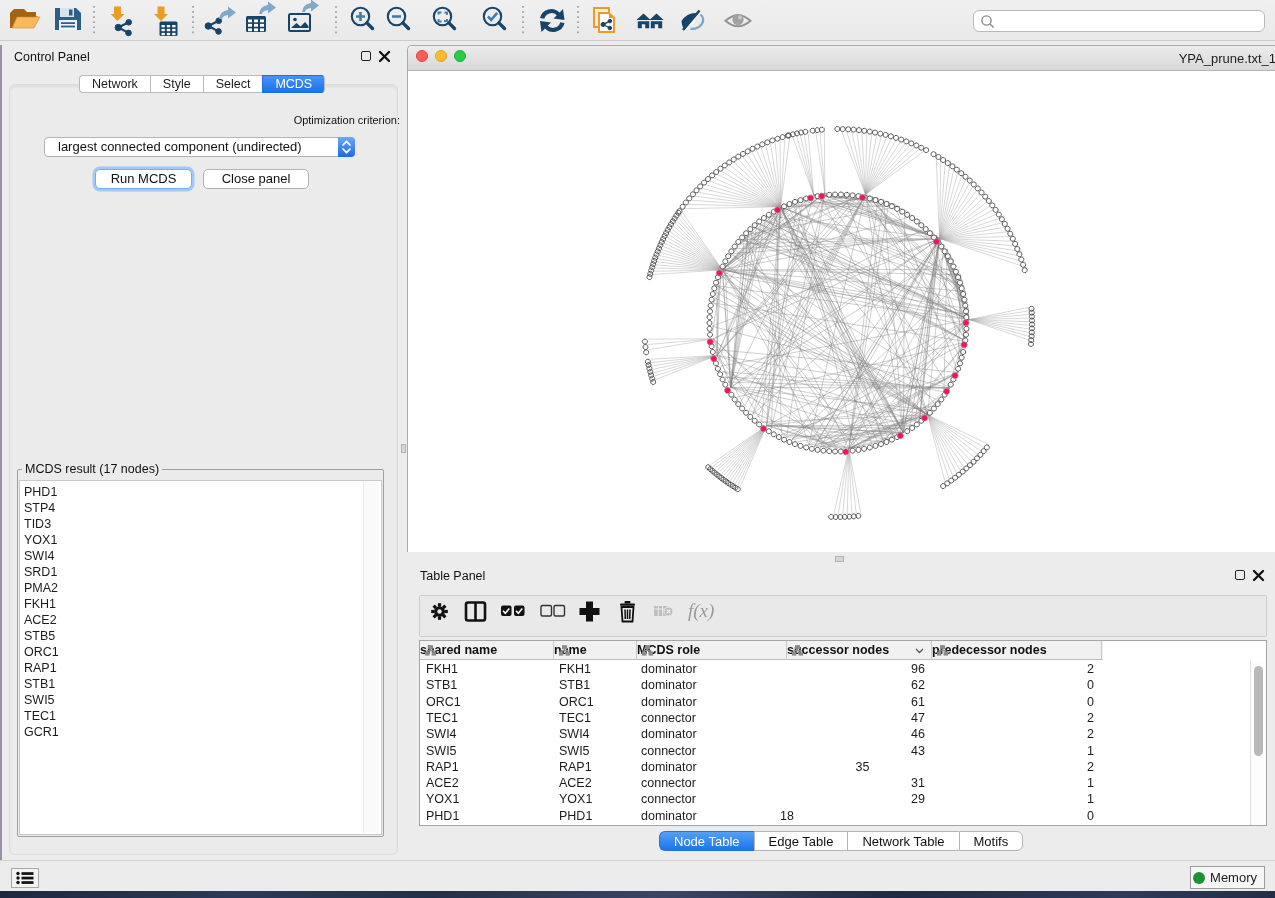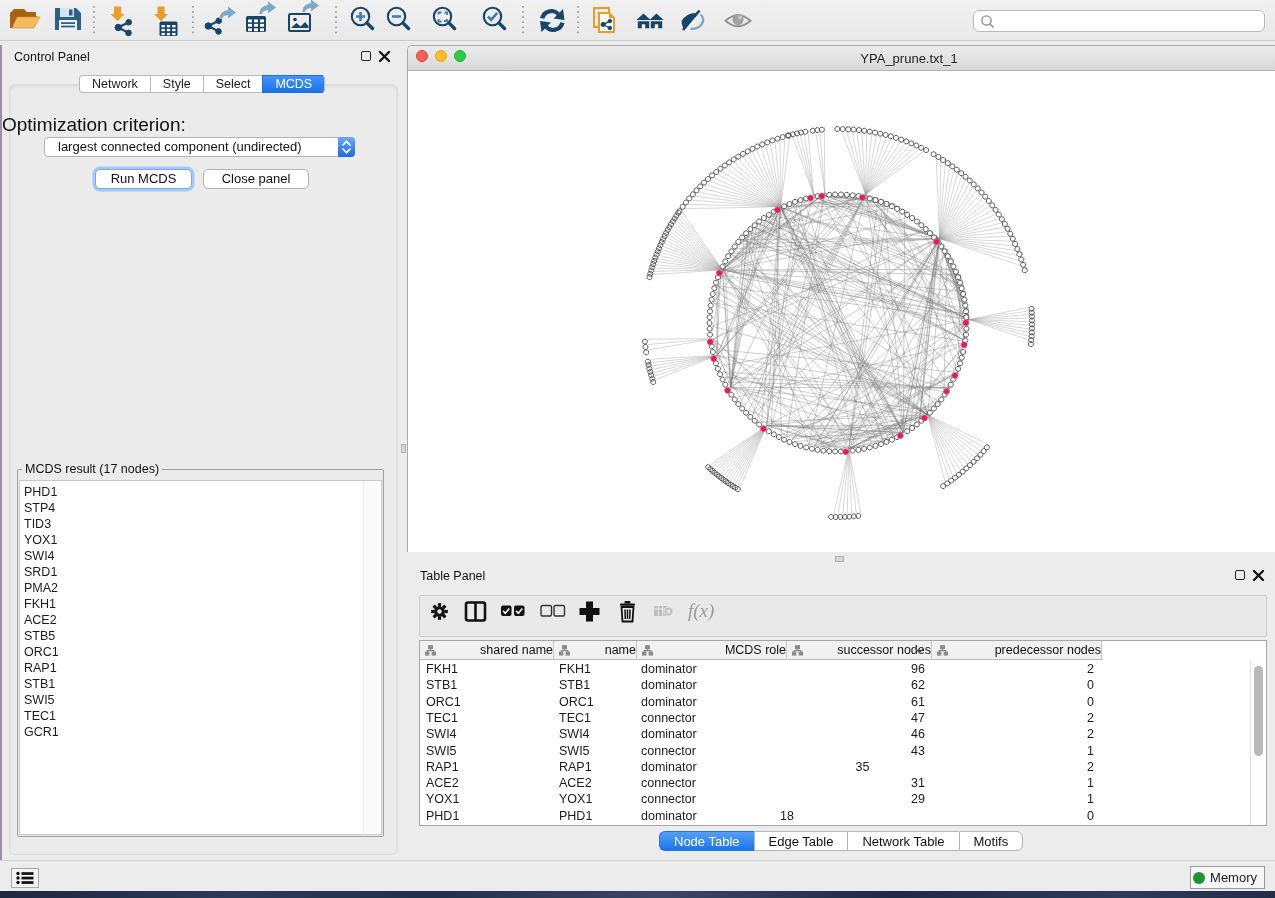--- a/index.html
+++ b/index.html
@@ -57,21 +57,21 @@
 
   
   #tpanel { left:401px; top:552px; width:874px; height:308px; background:#ececec; }
   #ttoolbar { left:18px; top:43px; width:848px; height:42px; background:#e9e9e9;
     border:1px solid #cdcdcd; border-radius:2px; }
   #ttable { left:18px; top:88px; width:848px; height:186px; background:#fff;
     border:1px solid #a5a5a5; }
   #thead { position:absolute; left:0; top:0; width:683px; height:19px; background:#f1f1f1;
     border-bottom:1px solid #bdbdbd; }
   .hcell { position:absolute; top:0; height:19px; border-right:1px solid #c9c9c9;
-    font-size:12.5px; text-align:right; line-height:19px; color:#111; }
+    font-size:12.5px; text-align:left; line-height:19px; color:#111;font-weight:bold; }
   .hicon { position:absolute; left:5px; top:4px; }
   .trow { position:absolute; width:830px; height:16.3px; font-size:12.5px; line-height:16.3px; }
   .trow span { position:absolute; }
   #tscroll { position:absolute; right:1px; top:20px; width:15px; height:164px; background:#fdfdfd; border-left:1px solid #e0e0e0; }
   #tthumb { position:absolute; left:3px; top:5px; width:9px; height:90px;
     background:#b9b9b9; border-radius:6px; }
 
   .btabs { display:flex; position:absolute; }
   .btabs div { height:20px; line-height:19px; background:#fff; border:1px solid #b5b5b5;
     border-right:none; padding:0 14px; font-size:13px; text-align:center; color:#111; }
@@ -211,21 +211,21 @@
   <svg width="13" height="13" style="position:absolute;left:376px;top:9px" viewBox="0 0 13 13">
       <path d="M2 2 L11 11 M11 2 L2 11" stroke="#111" stroke-width="2.3" stroke-linecap="round"></path>
     </svg>
   <div id="cp-inner" class="abs"></div>
   <div class="tabs4" style="position:absolute;left:77px;top:34px">
     <div>Network</div>
       <div>Style</div>
       <div>Select</div>
       <div class="sel">MCDS</div>
   </div>
-  <div style="position:absolute;left:0;top:73px;width:398px;text-align:left;font-size:19px;color:#111">Optimization criterion:</div>
+  <div style="position:absolute;left:0;top:73px;width:398px;text-align:right;font-size:11px;color:#111">Optimization criterion:</div>
   <div id="dropdown" class="abs">largest connected component (undirected)
     <div id="dd-cap"><svg width="17" height="20" viewBox="0 0 17 20">
           <path d="M5 8 L8.5 4.4 L12 8" fill="none" stroke="#fff" stroke-width="1.7" stroke-linejoin="round" stroke-linecap="round"></path>
           <path d="M5 12 L8.5 15.6 L12 12" fill="none" stroke="#fff" stroke-width="1.7" stroke-linejoin="round" stroke-linecap="round"></path>
         </svg></div>
   </div>
   <div class="btn" style="left:93px;top:128px;width:97px;box-shadow:0 0 0 2.5px #a3c8f7;border-color:#7aaced">Run MCDS</div>
   <div class="btn" style="left:201px;top:128px;width:106px">Close panel</div>
   <div id="groupbox" class="abs">
     <div id="gb-title">MCDS result (17 nodes)</div>
@@ -249,21 +249,21 @@
       <div id="gb-scroll"></div>
     </div>
   </div>
 </div>
 
 <div id="netwin" class="abs">
   <div id="nettitle">
     <div class="tl" style="left:8px;background:#f95f57;border:0.5px solid #e0443c"></div>
     <div class="tl" style="left:27px;background:#fbbd2e;border:0.5px solid #e0a51c"></div>
     <div class="tl" style="left:46px;background:#2ccb47;border:0.5px solid #1eaf35"></div>
-    <div style="position:absolute;left:0;top:0;width:100%;text-align:center;line-height:25px;font-size:13px;color:#222;width:868px;text-indent:134px">YPA_prune.txt_1</div>
+    <div style="position:absolute;left:0;top:0;width:100%;text-align:right;line-height:25px;font-size:13px;color:#222;width:868px;text-indent:134px">YPA_prune.txt_1</div>
   </div>
 </div>
 
 <svg width="869" height="482" viewBox="407 70 869 482" style="position:absolute;left:407px;top:70px">
 <path d="M780.6 206.8L958.1 372.4M780.6 206.8L831.7 192.3M780.6 206.8L889.0 201.5M780.6 206.8L722.4 269.9M780.6 206.8L761.7 422.0M780.6 206.8L936.4 406.0M780.6 206.8L718.5 360.8M780.6 206.8L713.2 303.0M780.6 206.8L899.6 206.4M780.6 206.8L878.0 197.6M780.6 206.8L771.3 428.7M780.6 206.8L960.6 274.7M780.6 206.8L962.5 280.2M780.6 206.8L964.2 285.8M780.6 206.8L903.4 432.6M780.6 206.8L899.6 434.6M780.6 206.8L894.4 437.2M780.6 206.8L889.0 439.5M780.6 206.8L878.0 443.4M780.6 206.8L872.3 445.0M813.6 194.9L752.8 414.4M813.6 194.9L894.4 203.8M813.6 194.9L965.7 291.5M813.6 194.9L878.0 197.6M813.6 194.9L883.5 199.4M813.6 194.9L889.0 201.5M813.6 194.9L894.4 203.8M824.8 193.0L786.6 437.2M824.8 193.0L771.3 428.7M824.8 193.0L718.5 280.2M824.8 193.0L720.4 274.7M824.8 193.0L722.4 269.9M865.5 194.4L909.7 212.3M865.5 194.4L903.4 432.6M865.5 194.4L953.2 258.8M865.5 194.4L808.7 445.0M865.5 194.4L962.5 360.8M865.5 194.4L737.2 244.0M865.5 194.4L725.1 264.0M865.5 194.4L740.8 239.4M865.5 194.4L965.7 291.5M865.5 194.4L966.9 297.2M865.5 194.4L967.8 303.0M865.5 194.4L757.2 418.3M865.5 194.4L752.8 414.4M865.5 194.4L748.6 410.3M865.5 194.4L744.6 406.0M865.5 194.4L740.8 401.6M939.5 238.6L803.0 197.6M939.5 238.6L968.9 326.3M939.5 238.6L824.8 193.0M939.5 238.6L808.7 196.0M939.5 238.6L792.0 439.5M939.5 238.6L968.9 314.7M939.5 238.6L968.5 332.2M939.5 238.6L919.3 422.0M939.5 238.6L766.4 215.5M939.5 238.6L820.1 193.6M939.5 238.6L712.1 326.3M939.5 238.6L727.8 382.2M939.5 238.6L831.7 192.3M939.5 238.6L968.5 308.8M939.5 238.6L730.7 387.3M939.5 238.6L713.3 338.8M939.5 238.6L843.4 449.0M939.5 238.6L894.4 203.8M939.5 238.6L903.4 432.6M939.5 238.6L730.7 253.7M939.5 238.6L733.9 248.8M939.5 238.6L737.2 244.0M939.5 238.6L740.8 239.4M939.5 238.6L919.3 422.0M939.5 238.6L914.6 425.5M939.5 238.6L909.7 428.7M939.5 238.6L903.4 432.6M939.5 238.6L899.6 434.6M939.5 238.6L820.1 447.4M939.5 238.6L814.4 446.3M939.5 238.6L808.7 445.0M939.5 238.6L808.7 196.0M939.5 238.6L813.6 194.9M939.5 238.6L820.1 193.6M939.5 238.6L814.4 446.3M722.4 269.9L824.8 193.0M722.4 269.9L914.6 215.5M722.4 269.9L965.7 291.5M722.4 269.9L730.7 387.3M722.4 269.9L855.1 448.2M722.4 269.9L932.4 230.7M722.4 269.9L712.5 332.2M722.4 269.9L792.0 201.5M722.4 269.9L860.9 447.4M722.4 269.9L837.6 449.0M722.4 269.9L813.6 194.9M722.4 269.9L825.9 448.2M722.4 269.9L968.5 308.8M722.4 269.9L968.9 314.7M722.4 269.9L969.0 319.6M722.4 269.9L968.9 326.3M722.4 269.9L786.6 203.8M722.4 269.9L792.0 201.5M722.4 269.9L797.5 199.4M722.4 269.9L803.0 197.6M722.4 269.9L958.4 269.3M722.4 269.9L960.6 274.7M969.0 319.6L803.0 197.6M969.0 319.6L740.8 239.4M969.0 319.6L860.9 447.4M969.0 319.6L825.9 448.2M969.0 319.6L720.4 366.3M969.0 319.6L936.4 235.0M969.0 319.6L761.7 219.0M969.0 319.6L716.8 285.8M969.0 319.6L960.6 274.7M969.0 319.6L792.0 439.5M969.0 319.6L936.4 235.0M969.0 319.6L939.5 238.6M969.0 319.6L943.8 244.0M969.0 319.6L947.1 248.8M969.0 319.6L752.8 226.6M969.0 319.6L757.2 222.7M969.0 319.6L761.7 219.0M969.0 319.6L766.4 215.5M969.0 319.6L947.1 392.2M967.2 341.7L950.3 253.7M967.2 341.7L860.9 193.6M967.2 341.7L919.3 219.0M967.2 341.7L786.6 437.2M967.2 341.7L713.2 303.0M967.2 341.7L737.2 397.0M967.2 341.7L872.3 196.0M967.2 341.7L744.6 235.0M967.2 341.7L748.6 230.7M967.2 341.7L752.8 226.6M967.2 341.7L757.2 222.7M967.2 341.7L889.0 439.5M967.2 341.7L883.5 441.6M713.3 338.8L761.7 422.0M713.3 338.8L928.2 226.6M713.3 338.8L831.7 448.7M713.3 338.8L825.9 448.2M716.9 355.5L786.6 437.2M716.9 355.5L947.1 392.2M716.9 355.5L780.6 206.8M716.9 355.5L919.3 422.0M716.9 355.5L744.6 406.0M716.9 355.5L786.6 203.8M716.9 355.5L716.8 285.8M716.9 355.5L718.5 280.2M716.9 355.5L720.4 274.7M716.9 355.5L855.1 192.8M716.9 355.5L860.9 193.6M716.9 355.5L865.5 194.4M958.1 372.4L894.4 203.8M958.1 372.4L936.4 406.0M958.1 372.4L968.5 308.8M958.1 372.4L781.4 434.6M958.1 372.4L960.6 274.7M958.1 372.4L825.9 448.2M958.1 372.4L820.1 447.4M958.1 372.4L814.4 446.3M958.1 372.4L808.7 445.0M958.1 372.4L715.3 349.5M949.7 388.2L878.0 443.4M949.7 388.2L712.1 326.3M949.7 388.2L824.8 193.0M949.7 388.2L730.7 253.7M949.7 388.2L730.7 387.3M949.7 388.2L727.8 382.2M949.7 388.2L725.1 377.0M949.7 388.2L722.6 371.7M730.7 387.3L713.3 338.8M730.7 387.3L950.3 253.7M730.7 387.3L914.6 425.5M730.7 387.3L889.0 439.5M730.7 387.3L722.4 269.9M730.7 387.3L725.1 264.0M730.7 387.3L824.8 193.0M730.7 387.3L932.4 410.3M730.7 387.3L748.6 230.7M730.7 387.3L752.8 226.6M730.7 387.3L757.2 222.7M730.7 387.3L761.7 219.0M730.7 387.3L766.4 215.5M730.7 387.3L744.6 235.0M730.7 387.3L748.6 230.7M766.6 425.6L969.0 319.6M766.6 425.6L936.4 406.0M766.6 425.6L780.6 206.8M766.6 425.6L843.4 449.0M766.6 425.6L914.6 425.5M766.6 425.6L909.7 428.7M766.6 425.6L903.4 432.6M766.6 425.6L797.5 199.4M766.6 425.6L803.0 197.6M927.6 414.9L725.1 377.0M927.6 414.9L820.1 193.6M927.6 414.9L713.2 303.0M927.6 414.9L733.9 248.8M927.6 414.9L761.7 422.0M927.6 414.9L843.4 192.0M927.6 414.9L943.8 244.0M927.6 414.9L792.0 439.5M927.6 414.9L865.5 194.4M927.6 414.9L730.7 253.7M927.6 414.9L714.1 297.2M927.6 414.9L715.3 291.5M927.6 414.9L716.8 285.8M927.6 414.9L720.4 274.7M927.6 414.9L722.4 269.9M927.6 414.9L725.1 264.0M927.6 414.9L825.9 448.2M927.6 414.9L820.1 447.4M927.6 414.9L814.4 446.3M903.4 432.6L808.7 445.0M903.4 432.6L904.8 209.2M903.4 432.6L786.6 437.2M903.4 432.6L722.6 371.7M903.4 432.6L766.6 425.6M903.4 432.6L883.5 199.4M903.4 432.6L766.4 215.5M903.4 432.6L771.3 212.3M903.4 432.6L776.2 209.2M903.4 432.6L780.6 206.8M903.4 432.6L786.6 203.8M848.8 448.7L730.7 387.3M848.8 448.7L899.6 434.6M848.8 448.7L969.0 319.6M848.8 448.7L955.9 264.0M848.8 448.7L766.6 425.6M848.8 448.7L889.0 439.5M848.8 448.7L744.6 235.0M848.8 448.7L947.1 248.8M848.8 448.7L878.0 197.6M848.8 448.7L883.5 199.4M848.8 448.7L889.0 201.5M848.8 448.7L943.8 397.0M848.8 448.7L940.2 401.6M848.8 448.7L936.4 406.0M848.8 448.7L932.4 410.3M848.8 448.7L927.6 414.9M936.4 235.0L919.3 422.0M720.4 274.7L894.4 437.2M781.4 434.6L883.5 441.6M889.0 439.5L761.7 422.0M968.5 308.8L849.3 192.3M837.6 449.0L748.6 410.3M968.9 314.7L720.4 274.7M962.5 280.2L792.0 439.5M947.1 248.8L943.8 397.0M814.4 446.3L860.9 447.4M786.6 203.8L733.9 248.8M797.5 441.6L914.6 425.5M776.2 209.2L781.4 434.6M766.4 215.5L727.8 258.8M940.2 401.6L716.8 285.8M792.0 201.5L883.5 441.6M752.8 226.6L968.9 314.7M748.6 230.7L894.4 437.2M883.5 441.6L803.0 197.6M771.3 212.3L860.9 193.6M964.2 285.8L761.7 219.0M752.8 414.4L943.8 244.0M967.8 303.0L740.8 239.4M962.5 360.8L932.4 230.7M953.2 258.8L965.7 349.5M792.0 201.5L899.6 206.4M744.6 235.0L808.7 445.0M797.5 199.4L855.1 448.2M899.6 206.4L744.6 235.0" stroke="#7e7e7e" stroke-opacity="0.52" stroke-width="0.72" fill="none"></path>
 <path d="M780.6 206.8L682.0 208.7M780.6 206.8L685.1 204.3M780.6 206.8L688.4 200.0M780.6 206.8L691.8 195.9M780.6 206.8L695.4 191.8M780.6 206.8L699.0 187.8M780.6 206.8L702.7 183.9M780.6 206.8L706.6 180.1M780.6 206.8L710.5 176.5M780.6 206.8L714.6 172.9M780.6 206.8L718.7 169.5M780.6 206.8L723.0 166.2M780.6 206.8L727.3 162.9M780.6 206.8L731.7 159.9M780.6 206.8L736.2 156.9M780.6 206.8L740.8 154.1M780.6 206.8L745.5 151.4M780.6 206.8L750.2 148.8M780.6 206.8L755.0 146.3M780.6 206.8L759.9 144.0M780.6 206.8L764.8 141.9M780.6 206.8L769.8 139.8M780.6 206.8L774.9 137.9M780.6 206.8L780.0 136.2M780.6 206.8L785.1 134.6M780.6 206.8L790.3 133.1M813.6 194.9L791.3 132.9M813.6 194.9L795.4 131.8M813.6 194.9L799.5 130.9M813.6 194.9L803.6 130.0M813.6 194.9L807.8 129.3M824.8 193.0L815.2 128.2M824.8 193.0L819.7 127.6M824.8 193.0L824.3 127.2M865.5 194.4L839.8 126.5M865.5 194.4L845.2 126.6M865.5 194.4L850.7 126.8M865.5 194.4L856.1 127.1M865.5 194.4L861.5 127.6M865.5 194.4L866.8 128.3M865.5 194.4L872.2 129.1M865.5 194.4L877.5 130.1M865.5 194.4L882.8 131.2M865.5 194.4L888.1 132.4M865.5 194.4L893.3 133.8M865.5 194.4L898.5 135.4M865.5 194.4L903.7 137.1M865.5 194.4L908.8 138.9M865.5 194.4L913.8 140.9M865.5 194.4L918.8 143.0M865.5 194.4L923.7 145.3M865.5 194.4L928.6 147.6M939.5 238.6L936.0 151.7M939.5 238.6L940.9 154.5M939.5 238.6L945.6 157.5M939.5 238.6L950.3 160.6M939.5 238.6L954.9 163.8M939.5 238.6L959.3 167.2M939.5 238.6L963.7 170.7M939.5 238.6L968.0 174.3M939.5 238.6L972.2 178.0M939.5 238.6L976.2 181.9M939.5 238.6L980.2 185.9M939.5 238.6L984.0 190.0M939.5 238.6L987.7 194.2M939.5 238.6L991.3 198.5M939.5 238.6L994.8 202.9M939.5 238.6L998.1 207.4M939.5 238.6L1001.3 212.0M939.5 238.6L1004.4 216.7M939.5 238.6L1007.3 221.5M939.5 238.6L1010.1 226.3M939.5 238.6L1012.8 231.3M939.5 238.6L1015.3 236.3M939.5 238.6L1017.6 241.4M939.5 238.6L1019.8 246.5M939.5 238.6L1021.9 251.7M939.5 238.6L1023.8 257.0M939.5 238.6L1025.6 262.3M939.5 238.6L1027.2 267.7M722.4 269.9L652.0 274.6M722.4 269.9L652.8 271.3M722.4 269.9L653.7 268.0M722.4 269.9L654.7 264.8M722.4 269.9L655.7 261.6M722.4 269.9L656.7 258.4M722.4 269.9L657.8 255.2M722.4 269.9L659.0 252.0M722.4 269.9L660.2 248.9M722.4 269.9L661.5 245.8M722.4 269.9L662.8 242.7M722.4 269.9L664.2 239.6M722.4 269.9L665.6 236.5M722.4 269.9L667.1 233.5M722.4 269.9L668.6 230.5M722.4 269.9L670.2 227.5M722.4 269.9L671.9 224.6M722.4 269.9L673.5 221.7M722.4 269.9L675.3 218.8M722.4 269.9L677.1 216.0M722.4 269.9L678.9 213.1M722.4 269.9L680.8 210.3M969.0 319.6L1034.0 306.3M969.0 319.6L1034.2 310.2M969.0 319.6L1034.4 314.1M969.0 319.6L1034.5 318.0M969.0 319.6L1034.5 321.9M969.0 319.6L1034.4 325.8M969.0 319.6L1034.3 329.8M969.0 319.6L1034.1 333.7M969.0 319.6L1033.7 337.6M969.0 319.6L1033.4 341.5M713.3 338.8L648.7 349.8M713.3 338.8L648.0 344.5M713.3 338.8L647.4 339.1M716.9 355.5L655.7 379.5M716.9 355.5L654.7 376.1M716.9 355.5L653.7 372.8M716.9 355.5L652.8 369.4M716.9 355.5L651.9 366.0M716.9 355.5L651.1 362.6M716.9 355.5L650.4 359.2M766.6 425.6L740.3 486.6M766.6 425.6L737.9 485.1M766.6 425.6L735.5 483.6M766.6 425.6L733.1 482.1M766.6 425.6L730.7 480.5M766.6 425.6L728.4 478.8M766.6 425.6L726.1 477.2M766.6 425.6L723.8 475.5M766.6 425.6L721.6 473.8M766.6 425.6L719.3 472.0M766.6 425.6L717.1 470.2M766.6 425.6L715.0 468.4M766.6 425.6L712.8 466.6M766.6 425.6L710.7 464.7M927.6 414.9L989.3 444.9M927.6 414.9L986.2 448.6M927.6 414.9L982.9 452.3M927.6 414.9L979.5 455.8M927.6 414.9L976.1 459.3M927.6 414.9L972.5 462.6M927.6 414.9L968.9 465.9M927.6 414.9L965.2 469.1M927.6 414.9L961.4 472.2M927.6 414.9L957.6 475.2M927.6 414.9L953.7 478.1M927.6 414.9L949.7 480.9M927.6 414.9L945.6 483.6M848.8 448.7L860.8 513.4M848.8 448.7L856.3 513.9M848.8 448.7L851.8 514.2M848.8 448.7L847.3 514.4M848.8 448.7L842.8 514.5M848.8 448.7L838.2 514.5M848.8 448.7L833.7 514.4" stroke="#9e9e9e" stroke-opacity="0.6" stroke-width="0.68" fill="none"></path>
 <path d="M966.4 326.3a2.5 2.5 0 1 0 .01 0M966.0 332.2a2.5 2.5 0 1 0 .01 0M965.3 338.0a2.5 2.5 0 1 0 .01 0M963.2 349.5a2.5 2.5 0 1 0 .01 0M961.7 355.2a2.5 2.5 0 1 0 .01 0M960.0 360.8a2.5 2.5 0 1 0 .01 0M958.1 366.3a2.5 2.5 0 1 0 .01 0M953.4 377.0a2.5 2.5 0 1 0 .01 0M950.7 382.2a2.5 2.5 0 1 0 .01 0M944.6 392.2a2.5 2.5 0 1 0 .01 0M941.3 397.0a2.5 2.5 0 1 0 .01 0M937.7 401.6a2.5 2.5 0 1 0 .01 0M933.9 406.0a2.5 2.5 0 1 0 .01 0M929.9 410.3a2.5 2.5 0 1 0 .01 0M921.3 418.3a2.5 2.5 0 1 0 .01 0M916.8 422.0a2.5 2.5 0 1 0 .01 0M912.1 425.5a2.5 2.5 0 1 0 .01 0M907.2 428.7a2.5 2.5 0 1 0 .01 0M897.1 434.6a2.5 2.5 0 1 0 .01 0M891.9 437.2a2.5 2.5 0 1 0 .01 0M886.5 439.5a2.5 2.5 0 1 0 .01 0M881.0 441.6a2.5 2.5 0 1 0 .01 0M875.5 443.4a2.5 2.5 0 1 0 .01 0M869.8 445.0a2.5 2.5 0 1 0 .01 0M864.1 446.3a2.5 2.5 0 1 0 .01 0M858.4 447.4a2.5 2.5 0 1 0 .01 0M852.6 448.2a2.5 2.5 0 1 0 .01 0M840.9 449.0a2.5 2.5 0 1 0 .01 0M835.1 449.0a2.5 2.5 0 1 0 .01 0M829.2 448.7a2.5 2.5 0 1 0 .01 0M823.4 448.2a2.5 2.5 0 1 0 .01 0M817.6 447.4a2.5 2.5 0 1 0 .01 0M811.9 446.3a2.5 2.5 0 1 0 .01 0M806.2 445.0a2.5 2.5 0 1 0 .01 0M800.5 443.4a2.5 2.5 0 1 0 .01 0M795.0 441.6a2.5 2.5 0 1 0 .01 0M789.5 439.5a2.5 2.5 0 1 0 .01 0M784.1 437.2a2.5 2.5 0 1 0 .01 0M778.9 434.6a2.5 2.5 0 1 0 .01 0M773.8 431.8a2.5 2.5 0 1 0 .01 0M768.8 428.7a2.5 2.5 0 1 0 .01 0M759.2 422.0a2.5 2.5 0 1 0 .01 0M754.7 418.3a2.5 2.5 0 1 0 .01 0M750.3 414.4a2.5 2.5 0 1 0 .01 0M746.1 410.3a2.5 2.5 0 1 0 .01 0M742.1 406.0a2.5 2.5 0 1 0 .01 0M738.3 401.6a2.5 2.5 0 1 0 .01 0M734.7 397.0a2.5 2.5 0 1 0 .01 0M731.4 392.2a2.5 2.5 0 1 0 .01 0M725.3 382.2a2.5 2.5 0 1 0 .01 0M722.6 377.0a2.5 2.5 0 1 0 .01 0M720.1 371.7a2.5 2.5 0 1 0 .01 0M717.9 366.3a2.5 2.5 0 1 0 .01 0M716.0 360.8a2.5 2.5 0 1 0 .01 0M712.8 349.5a2.5 2.5 0 1 0 .01 0M711.6 343.8a2.5 2.5 0 1 0 .01 0M710.0 332.2a2.5 2.5 0 1 0 .01 0M709.6 326.3a2.5 2.5 0 1 0 .01 0M709.5 320.5a2.5 2.5 0 1 0 .01 0M709.6 314.7a2.5 2.5 0 1 0 .01 0M710.0 308.8a2.5 2.5 0 1 0 .01 0M710.7 303.0a2.5 2.5 0 1 0 .01 0M711.6 297.2a2.5 2.5 0 1 0 .01 0M712.8 291.5a2.5 2.5 0 1 0 .01 0M714.3 285.8a2.5 2.5 0 1 0 .01 0M716.0 280.2a2.5 2.5 0 1 0 .01 0M717.9 274.7a2.5 2.5 0 1 0 .01 0M722.6 264.0a2.5 2.5 0 1 0 .01 0M725.3 258.8a2.5 2.5 0 1 0 .01 0M728.2 253.7a2.5 2.5 0 1 0 .01 0M731.4 248.8a2.5 2.5 0 1 0 .01 0M734.7 244.0a2.5 2.5 0 1 0 .01 0M738.3 239.4a2.5 2.5 0 1 0 .01 0M742.1 235.0a2.5 2.5 0 1 0 .01 0M746.1 230.7a2.5 2.5 0 1 0 .01 0M750.3 226.6a2.5 2.5 0 1 0 .01 0M754.7 222.7a2.5 2.5 0 1 0 .01 0M759.2 219.0a2.5 2.5 0 1 0 .01 0M763.9 215.5a2.5 2.5 0 1 0 .01 0M768.8 212.3a2.5 2.5 0 1 0 .01 0M773.8 209.2a2.5 2.5 0 1 0 .01 0M784.1 203.8a2.5 2.5 0 1 0 .01 0M789.5 201.5a2.5 2.5 0 1 0 .01 0M795.0 199.4a2.5 2.5 0 1 0 .01 0M800.5 197.6a2.5 2.5 0 1 0 .01 0M806.2 196.0a2.5 2.5 0 1 0 .01 0M817.6 193.6a2.5 2.5 0 1 0 .01 0M829.2 192.3a2.5 2.5 0 1 0 .01 0M835.1 192.0a2.5 2.5 0 1 0 .01 0M840.9 192.0a2.5 2.5 0 1 0 .01 0M846.8 192.3a2.5 2.5 0 1 0 .01 0M852.6 192.8a2.5 2.5 0 1 0 .01 0M858.4 193.6a2.5 2.5 0 1 0 .01 0M869.8 196.0a2.5 2.5 0 1 0 .01 0M875.5 197.6a2.5 2.5 0 1 0 .01 0M881.0 199.4a2.5 2.5 0 1 0 .01 0M886.5 201.5a2.5 2.5 0 1 0 .01 0M891.9 203.8a2.5 2.5 0 1 0 .01 0M897.1 206.4a2.5 2.5 0 1 0 .01 0M902.2 209.2a2.5 2.5 0 1 0 .01 0M907.2 212.3a2.5 2.5 0 1 0 .01 0M912.1 215.5a2.5 2.5 0 1 0 .01 0M916.8 219.0a2.5 2.5 0 1 0 .01 0M921.3 222.7a2.5 2.5 0 1 0 .01 0M925.7 226.6a2.5 2.5 0 1 0 .01 0M929.9 230.7a2.5 2.5 0 1 0 .01 0M933.9 235.0a2.5 2.5 0 1 0 .01 0M941.3 244.0a2.5 2.5 0 1 0 .01 0M944.6 248.8a2.5 2.5 0 1 0 .01 0M947.8 253.7a2.5 2.5 0 1 0 .01 0M950.7 258.8a2.5 2.5 0 1 0 .01 0M953.4 264.0a2.5 2.5 0 1 0 .01 0M955.9 269.3a2.5 2.5 0 1 0 .01 0M958.1 274.7a2.5 2.5 0 1 0 .01 0M960.0 280.2a2.5 2.5 0 1 0 .01 0M961.7 285.8a2.5 2.5 0 1 0 .01 0M963.2 291.5a2.5 2.5 0 1 0 .01 0M964.4 297.2a2.5 2.5 0 1 0 .01 0M965.3 303.0a2.5 2.5 0 1 0 .01 0M966.0 308.8a2.5 2.5 0 1 0 .01 0M966.4 314.7a2.5 2.5 0 1 0 .01 0" fill="#fff" stroke="#3d3d3d" stroke-width="0.85"></path>
 <path d="M679.5 208.7a2.5 2.5 0 1 0 .01 0M682.6 204.3a2.5 2.5 0 1 0 .01 0M685.9 200.0a2.5 2.5 0 1 0 .01 0M689.3 195.9a2.5 2.5 0 1 0 .01 0M692.9 191.8a2.5 2.5 0 1 0 .01 0M696.5 187.8a2.5 2.5 0 1 0 .01 0M700.2 183.9a2.5 2.5 0 1 0 .01 0M704.1 180.1a2.5 2.5 0 1 0 .01 0M708.0 176.5a2.5 2.5 0 1 0 .01 0M712.1 172.9a2.5 2.5 0 1 0 .01 0M716.2 169.5a2.5 2.5 0 1 0 .01 0M720.5 166.2a2.5 2.5 0 1 0 .01 0M724.8 162.9a2.5 2.5 0 1 0 .01 0M729.2 159.9a2.5 2.5 0 1 0 .01 0M733.7 156.9a2.5 2.5 0 1 0 .01 0M738.3 154.1a2.5 2.5 0 1 0 .01 0M743.0 151.4a2.5 2.5 0 1 0 .01 0M747.7 148.8a2.5 2.5 0 1 0 .01 0M752.5 146.3a2.5 2.5 0 1 0 .01 0M757.4 144.0a2.5 2.5 0 1 0 .01 0M762.3 141.9a2.5 2.5 0 1 0 .01 0M767.3 139.8a2.5 2.5 0 1 0 .01 0M772.4 137.9a2.5 2.5 0 1 0 .01 0M777.5 136.2a2.5 2.5 0 1 0 .01 0M782.6 134.6a2.5 2.5 0 1 0 .01 0M787.8 133.1a2.5 2.5 0 1 0 .01 0M788.8 132.9a2.5 2.5 0 1 0 .01 0M792.9 131.8a2.5 2.5 0 1 0 .01 0M797.0 130.9a2.5 2.5 0 1 0 .01 0M801.1 130.0a2.5 2.5 0 1 0 .01 0M805.3 129.3a2.5 2.5 0 1 0 .01 0M812.7 128.2a2.5 2.5 0 1 0 .01 0M817.2 127.6a2.5 2.5 0 1 0 .01 0M821.8 127.2a2.5 2.5 0 1 0 .01 0M837.3 126.5a2.5 2.5 0 1 0 .01 0M842.7 126.6a2.5 2.5 0 1 0 .01 0M848.2 126.8a2.5 2.5 0 1 0 .01 0M853.6 127.1a2.5 2.5 0 1 0 .01 0M859.0 127.6a2.5 2.5 0 1 0 .01 0M864.3 128.3a2.5 2.5 0 1 0 .01 0M869.7 129.1a2.5 2.5 0 1 0 .01 0M875.0 130.1a2.5 2.5 0 1 0 .01 0M880.3 131.2a2.5 2.5 0 1 0 .01 0M885.6 132.4a2.5 2.5 0 1 0 .01 0M890.8 133.8a2.5 2.5 0 1 0 .01 0M896.0 135.4a2.5 2.5 0 1 0 .01 0M901.2 137.1a2.5 2.5 0 1 0 .01 0M906.3 138.9a2.5 2.5 0 1 0 .01 0M911.3 140.9a2.5 2.5 0 1 0 .01 0M916.3 143.0a2.5 2.5 0 1 0 .01 0M921.2 145.3a2.5 2.5 0 1 0 .01 0M926.1 147.6a2.5 2.5 0 1 0 .01 0M933.5 151.7a2.5 2.5 0 1 0 .01 0M938.4 154.5a2.5 2.5 0 1 0 .01 0M943.1 157.5a2.5 2.5 0 1 0 .01 0M947.8 160.6a2.5 2.5 0 1 0 .01 0M952.4 163.8a2.5 2.5 0 1 0 .01 0M956.8 167.2a2.5 2.5 0 1 0 .01 0M961.2 170.7a2.5 2.5 0 1 0 .01 0M965.5 174.3a2.5 2.5 0 1 0 .01 0M969.7 178.0a2.5 2.5 0 1 0 .01 0M973.7 181.9a2.5 2.5 0 1 0 .01 0M977.7 185.9a2.5 2.5 0 1 0 .01 0M981.5 190.0a2.5 2.5 0 1 0 .01 0M985.2 194.2a2.5 2.5 0 1 0 .01 0M988.8 198.5a2.5 2.5 0 1 0 .01 0M992.3 202.9a2.5 2.5 0 1 0 .01 0M995.6 207.4a2.5 2.5 0 1 0 .01 0M998.8 212.0a2.5 2.5 0 1 0 .01 0M1001.9 216.7a2.5 2.5 0 1 0 .01 0M1004.8 221.5a2.5 2.5 0 1 0 .01 0M1007.6 226.3a2.5 2.5 0 1 0 .01 0M1010.3 231.3a2.5 2.5 0 1 0 .01 0M1012.8 236.3a2.5 2.5 0 1 0 .01 0M1015.1 241.4a2.5 2.5 0 1 0 .01 0M1017.3 246.5a2.5 2.5 0 1 0 .01 0M1019.4 251.7a2.5 2.5 0 1 0 .01 0M1021.3 257.0a2.5 2.5 0 1 0 .01 0M1023.1 262.3a2.5 2.5 0 1 0 .01 0M1024.7 267.7a2.5 2.5 0 1 0 .01 0M649.5 274.6a2.5 2.5 0 1 0 .01 0M650.3 271.3a2.5 2.5 0 1 0 .01 0M651.2 268.0a2.5 2.5 0 1 0 .01 0M652.2 264.8a2.5 2.5 0 1 0 .01 0M653.2 261.6a2.5 2.5 0 1 0 .01 0M654.2 258.4a2.5 2.5 0 1 0 .01 0M655.3 255.2a2.5 2.5 0 1 0 .01 0M656.5 252.0a2.5 2.5 0 1 0 .01 0M657.7 248.9a2.5 2.5 0 1 0 .01 0M659.0 245.8a2.5 2.5 0 1 0 .01 0M660.3 242.7a2.5 2.5 0 1 0 .01 0M661.7 239.6a2.5 2.5 0 1 0 .01 0M663.1 236.5a2.5 2.5 0 1 0 .01 0M664.6 233.5a2.5 2.5 0 1 0 .01 0M666.1 230.5a2.5 2.5 0 1 0 .01 0M667.7 227.5a2.5 2.5 0 1 0 .01 0M669.4 224.6a2.5 2.5 0 1 0 .01 0M671.0 221.7a2.5 2.5 0 1 0 .01 0M672.8 218.8a2.5 2.5 0 1 0 .01 0M674.6 216.0a2.5 2.5 0 1 0 .01 0M676.4 213.1a2.5 2.5 0 1 0 .01 0M678.3 210.3a2.5 2.5 0 1 0 .01 0M1031.5 306.3a2.5 2.5 0 1 0 .01 0M1031.7 310.2a2.5 2.5 0 1 0 .01 0M1031.9 314.1a2.5 2.5 0 1 0 .01 0M1032.0 318.0a2.5 2.5 0 1 0 .01 0M1032.0 321.9a2.5 2.5 0 1 0 .01 0M1031.9 325.8a2.5 2.5 0 1 0 .01 0M1031.8 329.8a2.5 2.5 0 1 0 .01 0M1031.6 333.7a2.5 2.5 0 1 0 .01 0M1031.2 337.6a2.5 2.5 0 1 0 .01 0M1030.9 341.5a2.5 2.5 0 1 0 .01 0M646.2 349.8a2.5 2.5 0 1 0 .01 0M645.5 344.5a2.5 2.5 0 1 0 .01 0M644.9 339.1a2.5 2.5 0 1 0 .01 0M653.2 379.5a2.5 2.5 0 1 0 .01 0M652.2 376.1a2.5 2.5 0 1 0 .01 0M651.2 372.8a2.5 2.5 0 1 0 .01 0M650.3 369.4a2.5 2.5 0 1 0 .01 0M649.4 366.0a2.5 2.5 0 1 0 .01 0M648.6 362.6a2.5 2.5 0 1 0 .01 0M647.9 359.2a2.5 2.5 0 1 0 .01 0M737.8 486.6a2.5 2.5 0 1 0 .01 0M735.4 485.1a2.5 2.5 0 1 0 .01 0M733.0 483.6a2.5 2.5 0 1 0 .01 0M730.6 482.1a2.5 2.5 0 1 0 .01 0M728.2 480.5a2.5 2.5 0 1 0 .01 0M725.9 478.8a2.5 2.5 0 1 0 .01 0M723.6 477.2a2.5 2.5 0 1 0 .01 0M721.3 475.5a2.5 2.5 0 1 0 .01 0M719.1 473.8a2.5 2.5 0 1 0 .01 0M716.8 472.0a2.5 2.5 0 1 0 .01 0M714.6 470.2a2.5 2.5 0 1 0 .01 0M712.5 468.4a2.5 2.5 0 1 0 .01 0M710.3 466.6a2.5 2.5 0 1 0 .01 0M708.2 464.7a2.5 2.5 0 1 0 .01 0M986.8 444.9a2.5 2.5 0 1 0 .01 0M983.7 448.6a2.5 2.5 0 1 0 .01 0M980.4 452.3a2.5 2.5 0 1 0 .01 0M977.0 455.8a2.5 2.5 0 1 0 .01 0M973.6 459.3a2.5 2.5 0 1 0 .01 0M970.0 462.6a2.5 2.5 0 1 0 .01 0M966.4 465.9a2.5 2.5 0 1 0 .01 0M962.7 469.1a2.5 2.5 0 1 0 .01 0M958.9 472.2a2.5 2.5 0 1 0 .01 0M955.1 475.2a2.5 2.5 0 1 0 .01 0M951.2 478.1a2.5 2.5 0 1 0 .01 0M947.2 480.9a2.5 2.5 0 1 0 .01 0M943.1 483.6a2.5 2.5 0 1 0 .01 0M858.3 513.4a2.5 2.5 0 1 0 .01 0M853.8 513.9a2.5 2.5 0 1 0 .01 0M849.3 514.2a2.5 2.5 0 1 0 .01 0M844.8 514.4a2.5 2.5 0 1 0 .01 0M840.3 514.5a2.5 2.5 0 1 0 .01 0M835.7 514.5a2.5 2.5 0 1 0 .01 0M831.2 514.4a2.5 2.5 0 1 0 .01 0" fill="#fff" stroke="#3d3d3d" stroke-width="0.85"></path>
 <path d="M777.5 206.8a3.1 3.1 0 1 0 .01 0M810.5 194.9a3.1 3.1 0 1 0 .01 0M821.7 193.0a3.1 3.1 0 1 0 .01 0M862.4 194.4a3.1 3.1 0 1 0 .01 0M936.4 238.6a3.1 3.1 0 1 0 .01 0M719.3 269.9a3.1 3.1 0 1 0 .01 0M965.9 319.6a3.1 3.1 0 1 0 .01 0M964.1 341.7a3.1 3.1 0 1 0 .01 0M710.2 338.8a3.1 3.1 0 1 0 .01 0M713.8 355.5a3.1 3.1 0 1 0 .01 0M955.0 372.4a3.1 3.1 0 1 0 .01 0M946.6 388.2a3.1 3.1 0 1 0 .01 0M727.6 387.3a3.1 3.1 0 1 0 .01 0M763.5 425.6a3.1 3.1 0 1 0 .01 0M924.5 414.9a3.1 3.1 0 1 0 .01 0M900.3 432.6a3.1 3.1 0 1 0 .01 0M845.7 448.7a3.1 3.1 0 1 0 .01 0" fill="#ee1566" stroke="#c4848f" stroke-width="0.7"></path>
 </svg>

